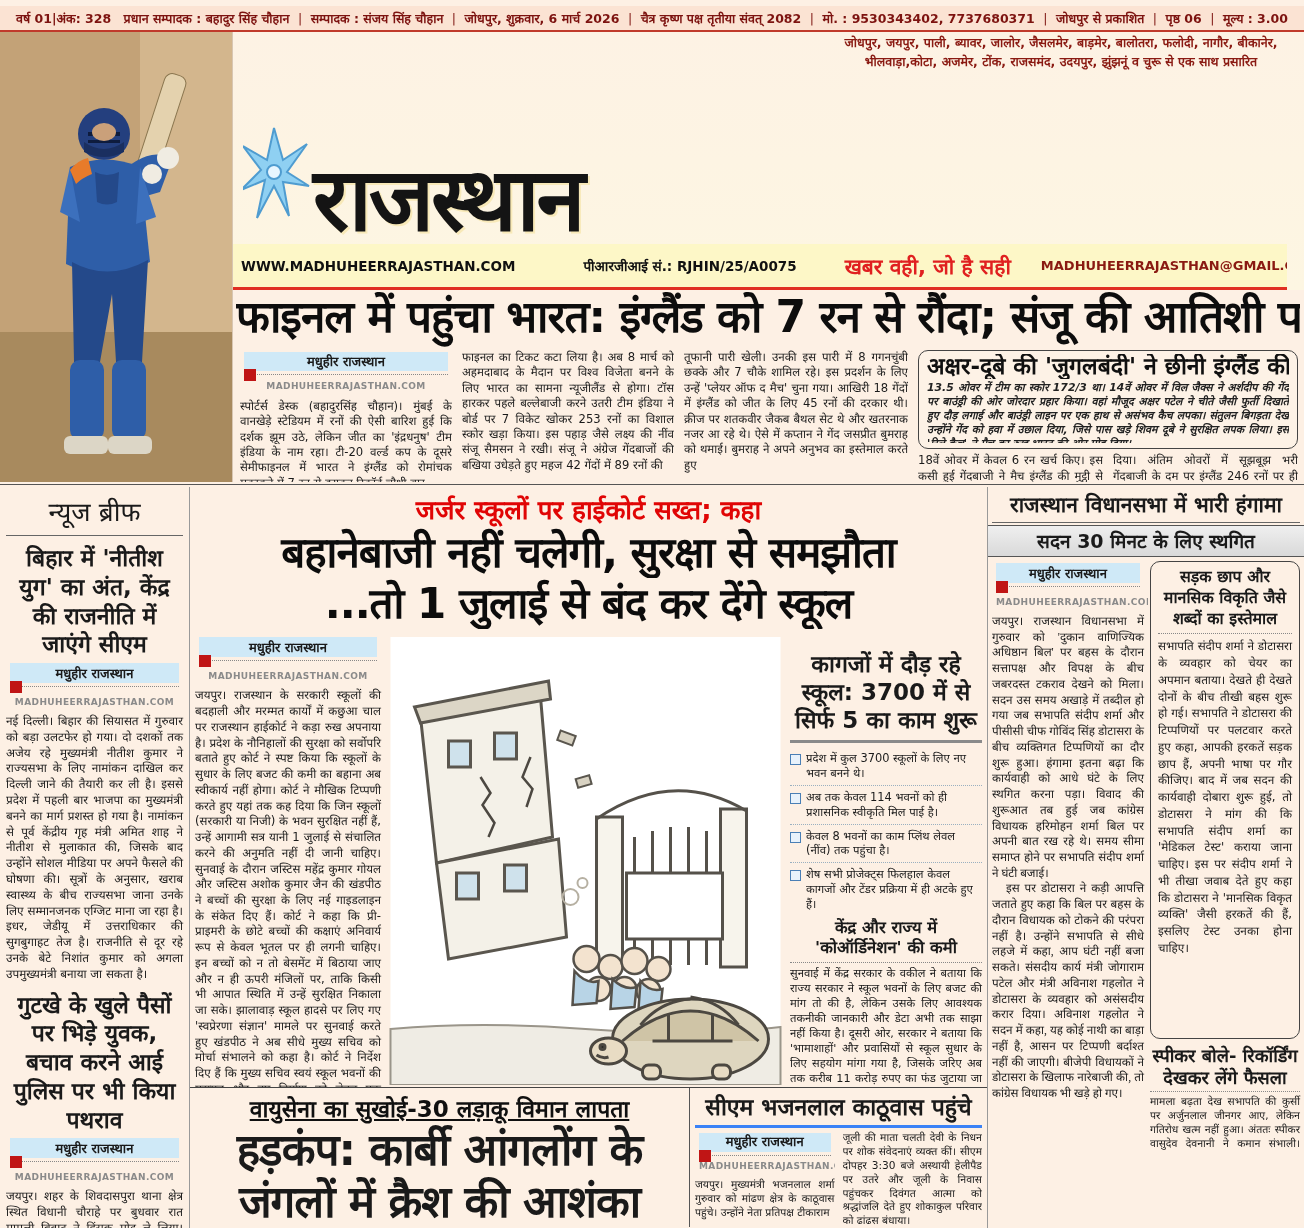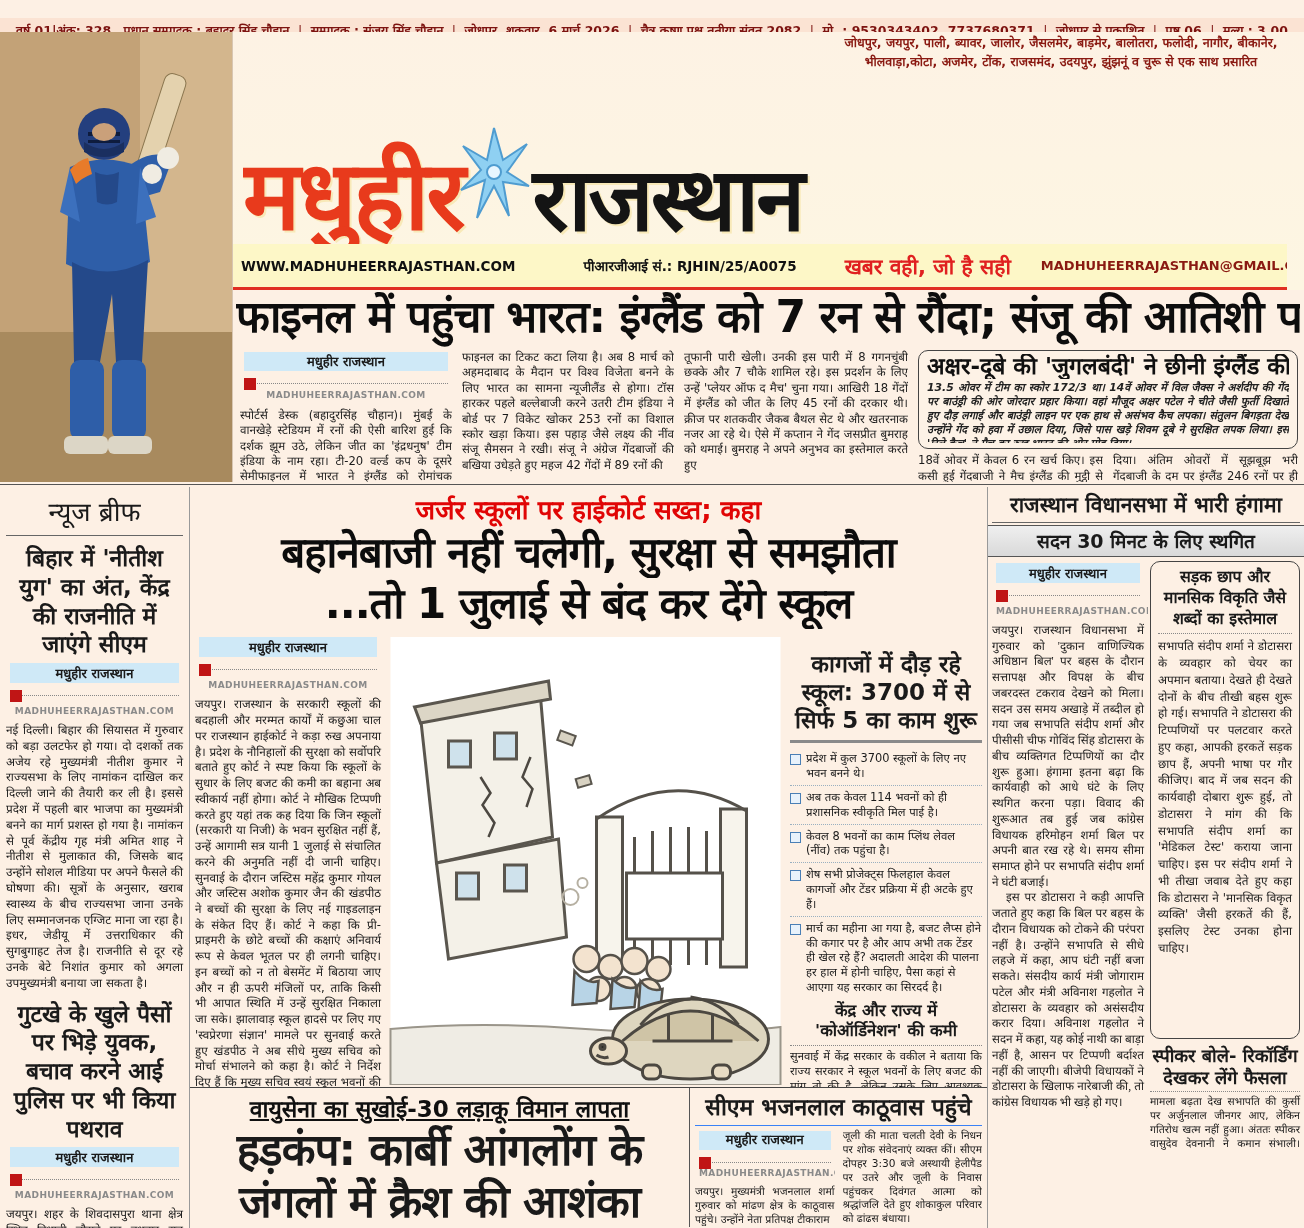--- a/index.html
+++ b/index.html
@@ -1,21 +1,21 @@
 <!DOCTYPE html>
 <html><head>
 <meta charset="utf-8">
 <style>
   * { margin:0; padding:0; box-sizing:border-box; }
   html,body { background:#e8e0d4; }
   body { font-family:"DejaVu Sans", sans-serif; }
   .page{ position:relative; width:1304px; height:1228px; margin:0 auto; background:#fdf0e4; overflow:hidden; color:#1a1a1a;}
 
   
-  .topbar{ position:absolute; top:12px; left:0; right:0; height:32px; background:#fbe3d3; border-top:6px solid #fdf0e4; border-bottom:2px solid #c03a2b; display:flex; align-items:center; justify-content:space-between; padding:0 10px; color:#7d1310; font-weight:bold; font-size:12.5px; white-space:nowrap; overflow:hidden;}
+  .topbar{ position:absolute; top:0; left:0; right:0; height:32px; background:#fbe3d3; border-top:6px solid #fdf0e4; border-bottom:2px solid #c03a2b; display:flex; align-items:center; justify-content:space-between; padding:0 10px; color:#7d1310; font-weight:bold; font-size:12.5px; white-space:nowrap; overflow:hidden;}
   .topbar span{ padding:0 6px; }
   .topbar .sep{ color:#7d1310; padding:0 2px; font-weight:normal;}
 
   
   .photo{ position:absolute; top:32px; left:0; width:233px; height:450px; overflow:hidden; border-right:1px solid #d8c6b2;}
   .header{ position:absolute; top:32px; left:233px; right:0; height:258px; background:linear-gradient(#fdf2e4,#fdf6e2);}
   .tagline{ position:absolute; top:12px; left:28px; background:#fff; color:#111; font-weight:900; font-size:21px; padding:2px 10px; }
   .cities{ position:absolute; top:2px; right:4px; width:478px; color:#8a1a12; font-weight:bold; font-size:12.5px; text-align:center; line-height:1.5;}
   .mast-row{ position:absolute; top:40px; left:10px; right:0; height:172px; display:flex; align-items:flex-end; overflow:hidden;}
   .mast-red{ color:#e83a1c; font-size:96px; font-weight:900; line-height:1; text-shadow:2px 2px 0 #f8e9b8; letter-spacing:-3px; white-space:nowrap;}
@@ -35,21 +35,21 @@
   .lead-right{ flex:1 1 auto; overflow:hidden;}
   .lead-box{ border:1.6px solid #444; border-radius:10px; padding:3px 8px 5px; background:#fdf2e6;}
   .lead-box-title{ font-size:23px; font-weight:900; color:#101010; line-height:1.1; white-space:nowrap; overflow:hidden;}
   .lead-box-body{ font-size:10.8px; font-style:italic; font-weight:bold; color:#222; line-height:1.3; text-align:justify; margin-top:2px; max-height:62px; overflow:hidden;}
   .lead-cont{ display:flex; gap:10px; margin-top:4px;}
   .lead-cont div{ width:50%; font-size:11.6px; line-height:1.35; text-align:justify; overflow:hidden; max-height:36px;}
 
   
   .byline{ margin:2px 4px 5px;}
   .byline-name-wrap{ background:#cfe9f7; text-align:center; font-weight:bold; font-size:13px; padding:1px 0;}
-  .byline-row{ position:relative; text-align:center; border-top:1.5px dotted #888; margin-top:12px; padding-top:3px;}
+  .byline-row{ position:relative; text-align:center; border-top:1.5px dotted #888; margin-top:3px; padding-top:3px;}
   .byline-sq{ position:absolute; left:0px; top:-6px; width:12px; height:12px; background:#c01515; display:inline-block;}
   .byline-site{ font-size:9px; color:#8a8a8a; font-weight:bold; letter-spacing:.4px;}
 
   
   .rule-h{ position:absolute; top:484px; left:0; right:0; border-top:1.5px solid #555;}
   .bottom{ position:absolute; top:487px; left:0; right:0; height:741px; display:flex; overflow:hidden;}
   .col-brief{ width:190px; flex:0 0 auto; border-right:1px solid #999; padding:4px 6px; overflow:hidden;}
   .col-center{ width:798px; flex:0 0 auto; border-right:1px solid #999; overflow:hidden;}
   .col-right{ flex:1 1 auto; overflow:hidden;}
 
@@ -70,21 +70,21 @@
   .bullets li:last-child{ border-bottom:none;}
   .bullets li::before{ content:""; position:absolute; left:0; top:7px; width:9px; height:9px; background:#e8f2fb; border:1.5px solid #4a7fb5;}
   .coord-title{ text-align:center; font-weight:900; font-size:16.5px; line-height:1.25; border-bottom:1.5px dotted #888; padding-bottom:3px; margin-top:2px;}
   .coord-body{ font-size:11.3px; line-height:1.33; text-align:justify; margin-top:3px;}
 
   .center-bottom{ display:flex; border-top:1.5px solid #444; height:140px; overflow:hidden;}
   .sukhoi{ width:500px; flex:0 0 auto; border-right:1px solid #555; padding:4px 6px; overflow:hidden;}
   .sukhoi-kicker{ text-align:center; font-size:23px; font-weight:900; text-decoration:underline; color:#101010;}
   .sukhoi-head{ text-align:center; font-size:44px; font-weight:900; letter-spacing:-1px; line-height:1.18; white-space:nowrap; overflow:hidden;}
   .cm{ flex:1 1 auto; padding:2px 5px; overflow:hidden;}
-  .cm-title{ text-align:center; font-size:23px; font-weight:900; border-bottom:1px solid #3b82f6; padding-bottom:3px; white-space:nowrap; overflow:hidden;}
+  .cm-title{ text-align:center; font-size:23px; font-weight:900; border-bottom:3px solid #3b82f6; padding-bottom:3px; white-space:nowrap; overflow:hidden;}
   .cm-cols{ display:flex; gap:8px; margin-top:3px;}
   .cm-col{ width:50%; font-size:10.6px; line-height:1.3; text-align:justify; overflow:hidden;}
 
   .asm-kicker{ text-align:center; font-size:21px; font-weight:900; padding:3px 0 4px; border-bottom:1.5px solid #666; margin:0 4px;}
   .asm-head{ text-align:center; font-size:28px; font-weight:900; line-height:1.2; padding:4px 2px;}
   .asm-sub{ text-align:center; font-size:19px; font-weight:900; background:linear-gradient(#efefef,#d9d9d9); border-top:1.5px solid #555; border-bottom:1.5px solid #555; padding:2px 0; margin:2px 0 4px;}
   .asm-row{ display:flex; height:590px; overflow:hidden;}
   .asm-col{ width:160px; flex:0 0 auto; padding:0 4px; overflow:hidden;}
   .asm-body{ font-size:11.7px; line-height:1.345; text-align:justify;font-family:Liberation Serif, serif;}
   .asm-body p+p{ text-indent:14px;}
@@ -151,21 +151,20 @@
       <rect x="108" y="404" width="44" height="18" rx="6" fill="#dcd6c6"></rect>
     </svg>
   </div>
 
   <div class="header">
     <div class="cities">
       <div>जोधपुर, जयपुर, पाली, ब्यावर, जालोर, जैसलमेर, बाड़मेर, बालोतरा, फलोदी, नागौर, बीकानेर,</div>
       <div>भीलवाड़ा,कोटा, अजमेर, टोंक, राजसमंद, उदयपुर, झुंझनूं व चुरू से एक साथ प्रसारित</div>
     </div>
     <div class="mast-row">
-      <span class="mast-red">मधुहीर</span>
       <svg class="bird" viewBox="0 0 74 110">
         <path d="M37 8 L46 40 L70 24 L50 52 L72 66 L46 62 L52 96 L37 66 L20 98 L28 60 L4 70 L24 50 L6 26 L30 40 Z" fill="#8fd0f2" stroke="#4f9cd0" stroke-width="2"></path>
         <circle cx="37" cy="52" r="7" fill="#e8f6ff" stroke="#4f9cd0" stroke-width="2"></circle>
       </svg>
       <span class="mast-black">राजस्थान</span>
     </div>
     <div class="mast-band">
       <span class="site-left">WWW.MADHUHEERRAJASTHAN.COM</span>
       <svg class="cursor-ic" viewBox="0 0 13 16">
           <path d="M1 0 L12 9 L7 10 L10 15 L7.5 16 L5 11 L1 14 Z" fill="#111"></path>
@@ -302,21 +301,20 @@
           </svg>
         </div>
 
         <div class="court-side">
           <div class="side-title">कागजों में दौड़ रहे स्कूल: 3700 में से सिर्फ 5 का काम शुरू</div>
           <ul class="bullets">
             <li>प्रदेश में कुल 3700 स्कूलों के लिए नए भवन बनने थे।</li>
             <li>अब तक केवल 114 भवनों को ही प्रशासनिक स्वीकृति मिल पाई है।</li>
             <li>केवल 8 भवनों का काम प्लिंथ लेवल (नींव) तक पहुंचा है।</li>
             <li>शेष सभी प्रोजेक्ट्स फिलहाल केवल कागजों और टेंडर प्रक्रिया में ही अटके हुए हैं।</li>
-            <li>मार्च का महीना आ गया है, बजट लैप्स होने की कगार पर है और आप अभी तक टेंडर ही खेल रहे हैं? अदालती आदेश की पालना हर हाल में होनी चाहिए, पैसा कहां से आएगा यह सरकार का सिरदर्द है।</li>
           </ul>
           <div class="coord-title">केंद्र और राज्य में 'कोऑर्डिनेशन' की कमी</div>
           <div class="coord-body">सुनवाई में केंद्र सरकार के वकील ने बताया कि राज्य सरकार ने स्कूल भवनों के लिए बजट की मांग तो की है, लेकिन उसके लिए आवश्यक तकनीकी जानकारी और डेटा अभी तक साझा नहीं किया है। दूसरी ओर, सरकार ने बताया कि 'भामाशाहों' और प्रवासियों से स्कूल सुधार के लिए सहयोग मांगा गया है, जिसके जरिए अब तक करीब 11 करोड़ रुपए का फंड जुटाया जा चुका है।</div>
         </div>
       </div>
 
       <div class="center-bottom">
         <div class="sukhoi">
           <div class="sukhoi-kicker">वायुसेना का सुखोई-30 लड़ाकू विमान लापता</div>
           <div class="sukhoi-head">हड़कंप: कार्बी आंगलोंग के</div>

